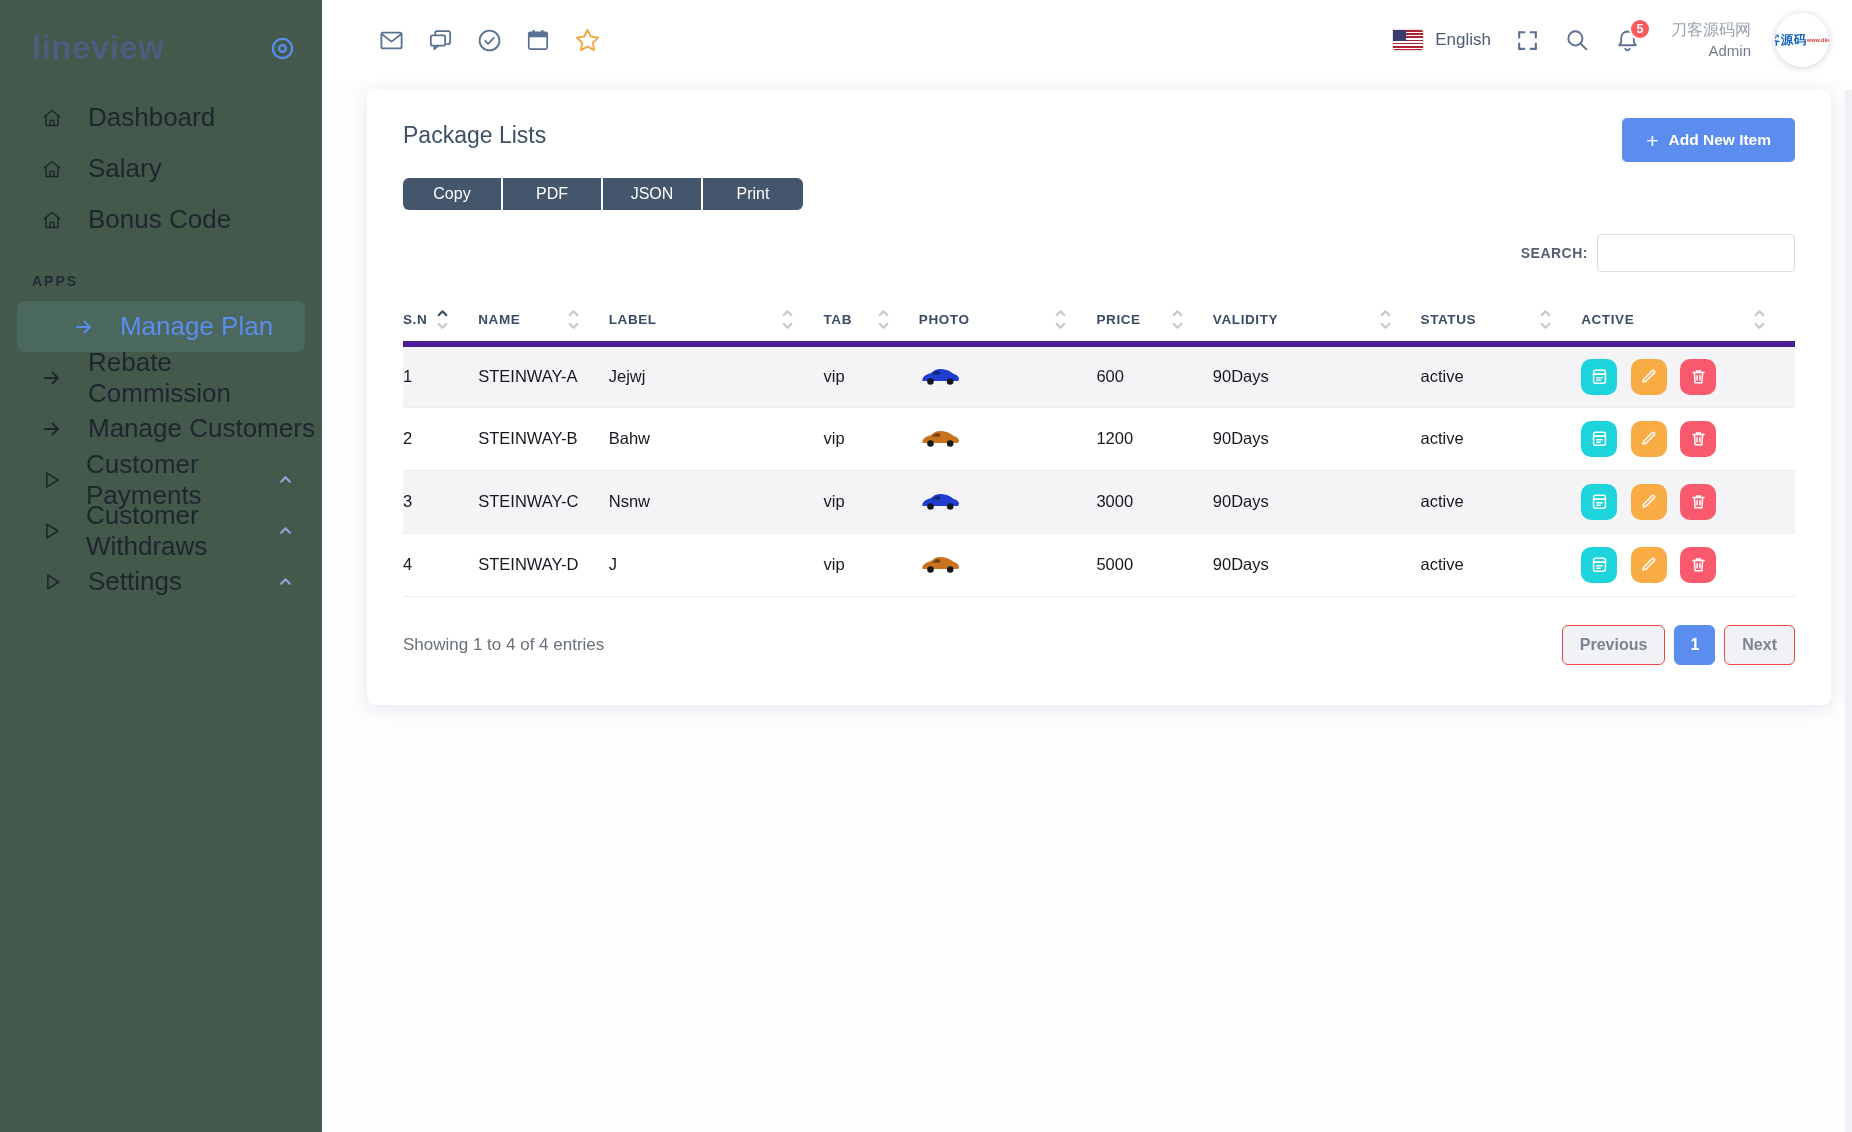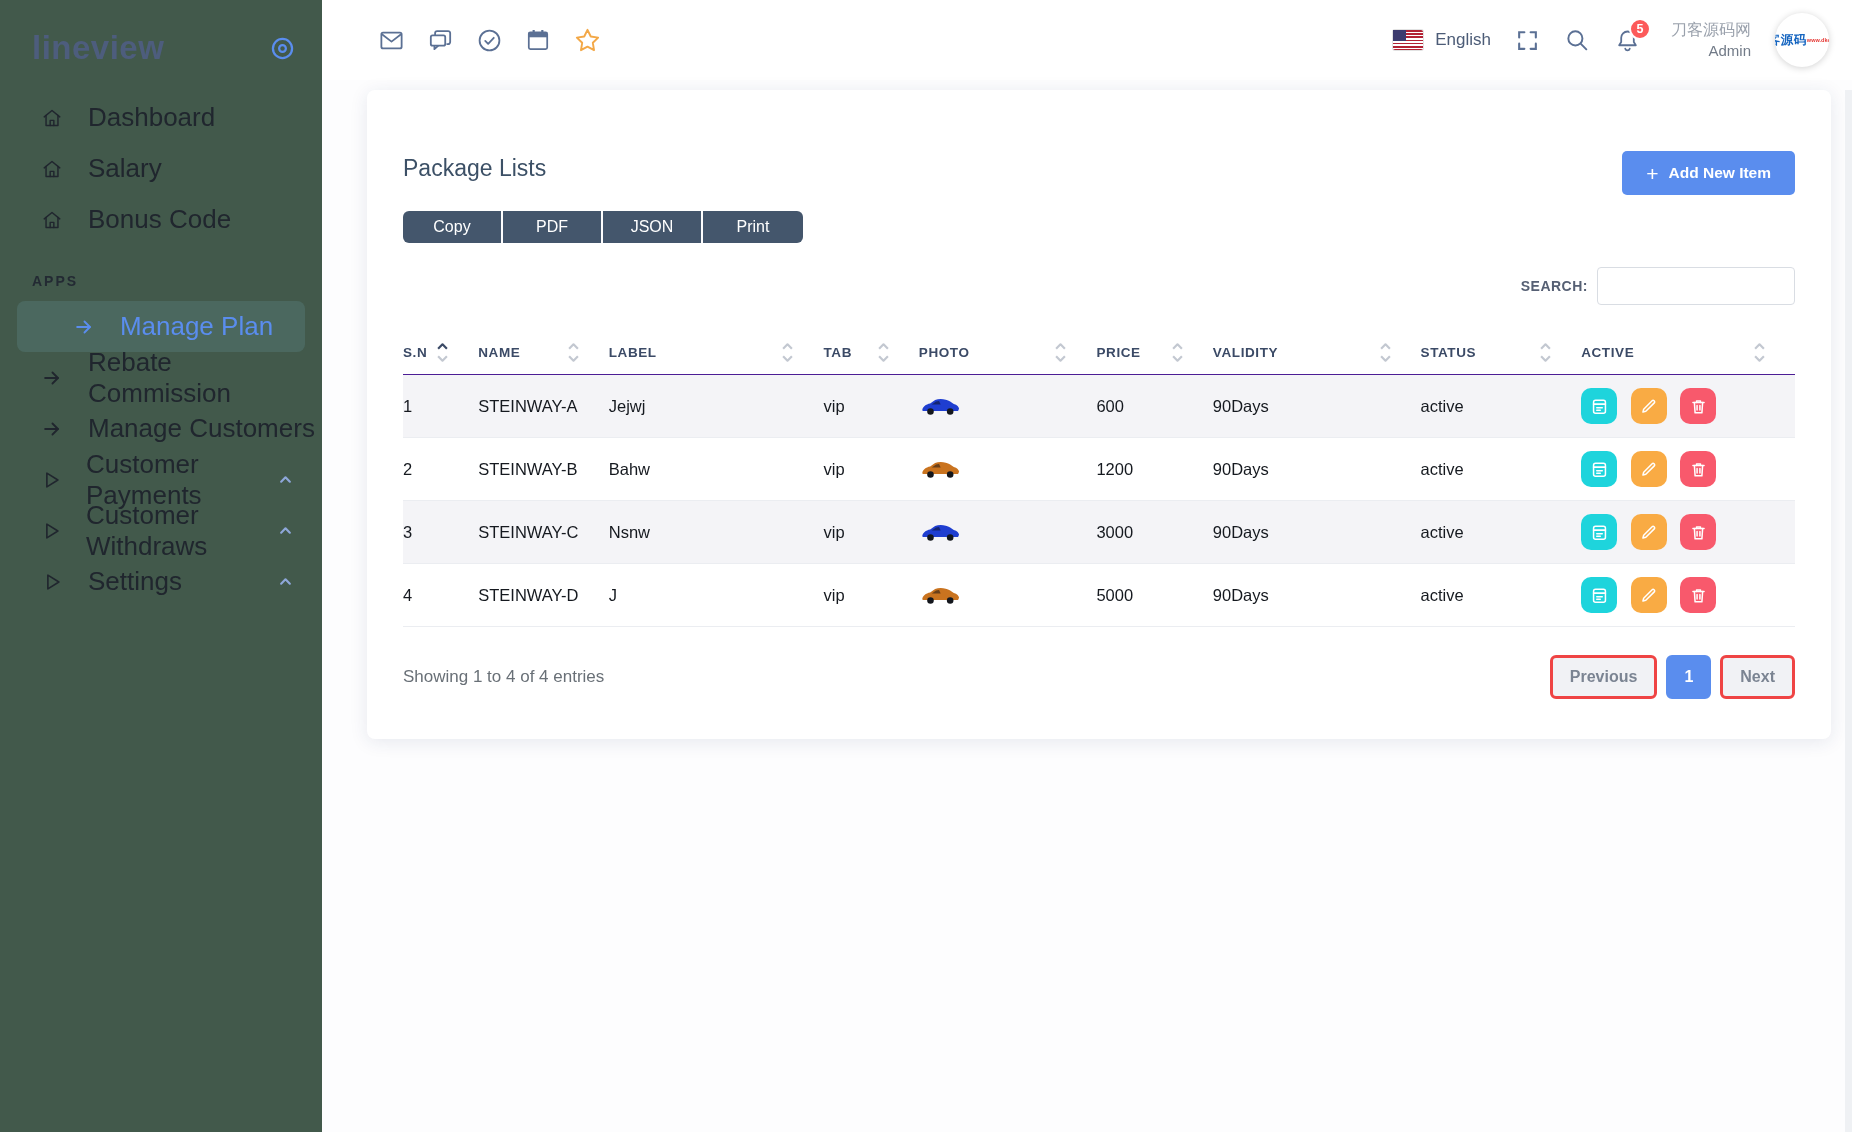--- a/index.html
+++ b/index.html
@@ -39,53 +39,53 @@
   .user-block { text-align:right; line-height:1.35; margin-left:6px; }
   .user-name { font-size:16px; color:#9aa1ac; }
   .user-role { font-size:15px; color:#727b88; }
   .avatar { width:54px; height:54px; border-radius:50%; background:#fff; box-shadow:0 1px 7px rgba(0,0,0,0.18); display:flex; align-items:center; justify-content:center; cursor:pointer; overflow:hidden; }
   .avatar-text { color:#1565c0; font-weight:800; font-size:12.5px; letter-spacing:.5px; white-space:nowrap; }
   .avatar-sub { color:#e53935; font-size:5.5px; font-weight:700; white-space:nowrap; }
 
   
   .content { flex:1; padding:10px 20px 0 45px; }
   .card { width:1464px; min-height:612px; background:#fff; border-radius:8px; box-shadow:0 3px 18px rgba(27,46,94,0.10); padding:28px 36px 40px; }
-  .card-top { display:flex; justify-content:space-between; align-items:flex-start;margin-top:33px; }
+  .card-top { display:flex; justify-content:space-between; align-items:flex-start; }
   .page-title { font-size:23px; font-weight:500; color:#3c5066; margin-top:4px; }
   .add-btn { display:flex; align-items:center; gap:10px; height:44px; padding:0 24px; background:#5a8dee; color:#fff; border:none; border-radius:5px; font-size:15.5px; font-weight:700; cursor:pointer; font-family:inherit; }
   .add-btn .plus { font-size:21px; font-weight:400; line-height:1; }
   .btn-group { margin-top:16px; display:inline-flex; border-radius:6px; overflow:hidden; }
   .btn-group button { width:100px; height:32px; background:#44566c; color:#fff; border:none; border-right:2px solid #fdfdfe; font-size:16px; cursor:pointer; font-family:inherit; }
   .btn-group button:last-child { border-right:none; }
   .search-row { margin-top:24px; display:flex; justify-content:flex-end; align-items:center; gap:9px; }
   .search-label { font-size:14px; font-weight:700; color:#566074; letter-spacing:.5px; }
   .search-input { width:198px; height:38px; border:1px solid #d9dde3; border-radius:4px; font-size:16px; padding:0 10px; font-family:inherit; outline:none; }
 
   
   table { width:100%; margin-top:26px; border-collapse:collapse; table-layout:fixed; }
-  thead th { text-align:left; padding:12px 0 12px 0; border-bottom:1px solid #4c1d95; }
+  thead th { text-align:left; padding:12px 0 12px 0; border-bottom:6px solid #4c1d95; }
   .th-inner { display:flex; align-items:center; justify-content:space-between; padding-right:30px; }
   .th-label { font-size:13.5px; font-weight:700; letter-spacing:.6px; color:#3b4a66; }
   .sort { display:flex; flex-direction:column; align-items:center; gap:5px; color:#c3c8d1; }
   .sort svg { display:block; }
   th.sorted .sort .up { color:#3b4a66; }
   .sort .up, .sort .down { display:flex; color:inherit; }
   tbody td { height:63px; border-bottom:1px solid #ebedf1; font-size:16.5px; color:#15191f; padding-right:12px; }
   tbody tr:nth-child(odd) { background:#f4f4f7; }
   .car { display:block; }
   .act { width:36px; height:36px; border-radius:10px; border:none; display:inline-flex; align-items:center; justify-content:center; cursor:pointer; margin-right:9px; vertical-align:middle; }
   .act.view { background:#1ed4dc; }
   .act.edit { background:#f9ab44; }
   .act.del  { background:#f8596c; }
 
   
   .table-footer { margin-top:28px; display:flex; justify-content:space-between; align-items:center; }
   .entries-info { font-size:17px; color:#697077; }
   .pagination { display:flex; gap:9px; }
-  .pg { font-size:16px; font-weight:700; color:#7b8492; background:#f1f2f5; border:3px solid #ef4444; border-radius:6px; padding:10px 17px; cursor:pointer; font-family:inherit; }
+  .pg { font-size:16px; font-weight:700; color:#7b8492; background:#f1f2f5; border:1px solid #ef4444; border-radius:6px; padding:10px 17px; cursor:pointer; font-family:inherit; }
   .pg.active { background:#5a8dee; border-color:#5a8dee; color:#fff; padding:10px 15px; }
 </style>
 </head>
 <body>
 
 <div class="app">
 
   <aside class="sidebar">
     <div class="logo-row">
       <span class="logo">lineview</span>

